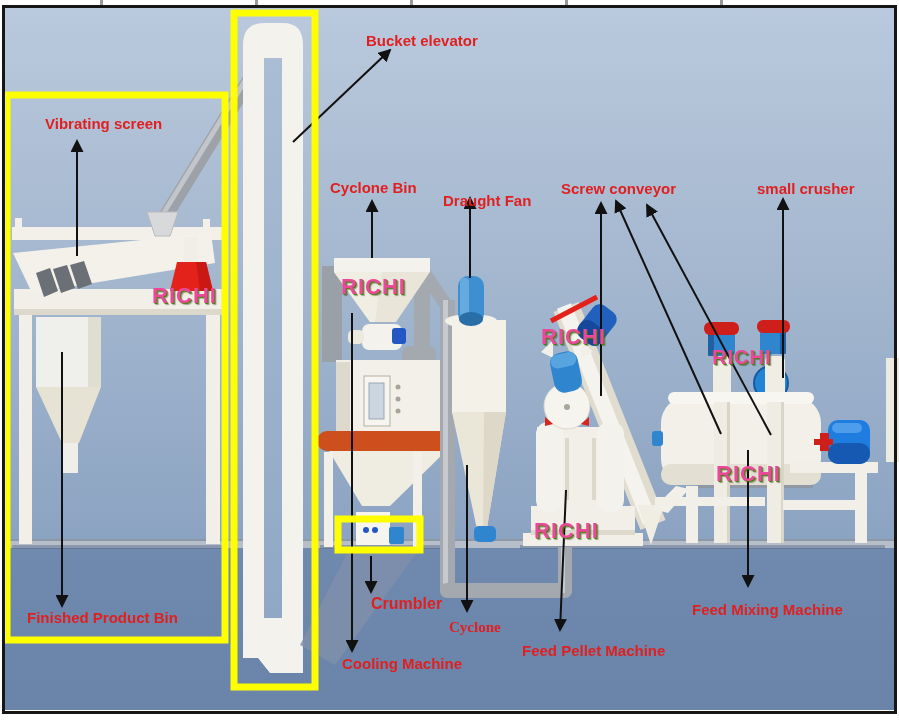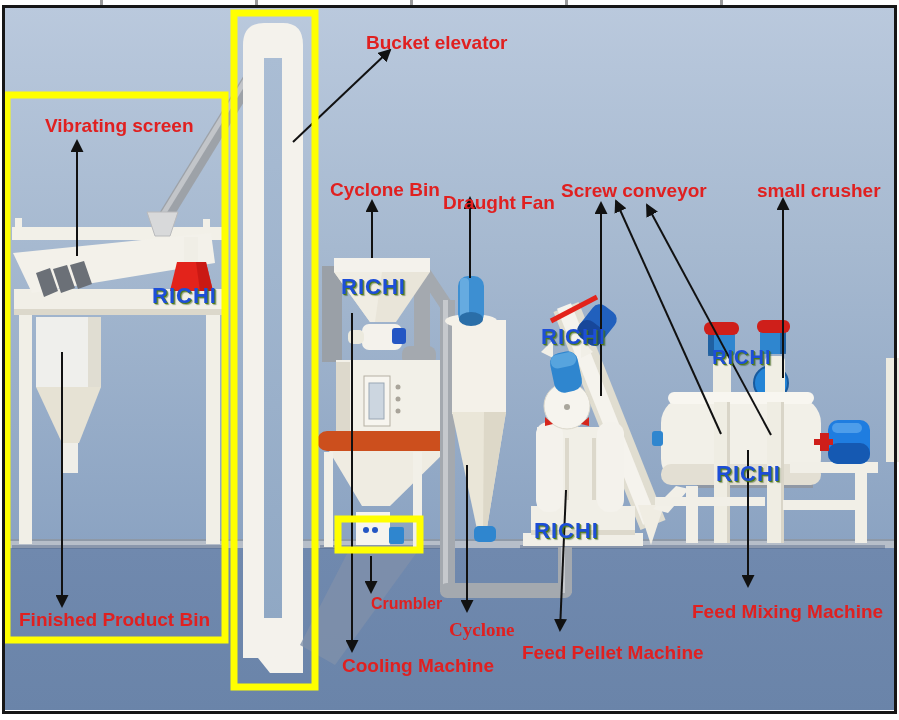--- a/index.html
+++ b/index.html
@@ -2,23 +2,23 @@
 <html><head>
 <meta charset="utf-8">
 <title>Feed Pellet Plant Diagram</title>
 <style>
   html,body{margin:0;padding:0;background:#ffffff;}
   .stage{position:relative;width:899px;height:720px;background:#ffffff;overflow:hidden;
          font-family:"Liberation Sans",sans-serif;}
   .frame{position:absolute;left:2px;top:5px;width:889px;height:701px;
          border:3px solid #161616;box-sizing:border-box;background:#a9bbd2;}
   .scene-svg{position:absolute;left:0;top:0;width:899px;height:720px;display:block;}
-  .lbl{position:absolute;color:#e02020;font-weight:bold;font-size:19px;line-height:1.05;
+  .lbl{position:absolute;color:#e02020;font-weight:bold;font-size:15px;line-height:1.05;
        white-space:nowrap;z-index:30;}
-  .richi{position:absolute;color:#1d4ed8;font-weight:bold;font-size:22px;letter-spacing:1px;
+  .richi{position:absolute;color:#ec4899;font-weight:bold;font-size:22px;letter-spacing:1px;
          line-height:1;white-space:nowrap;z-index:25;
          text-shadow:1px 1px 0 #4e7d15, 2px 2px 1px rgba(40,70,10,0.45);}
   .tick{position:absolute;top:0;width:3px;height:5px;background:#9a9a9a;}
 </style>
 </head>
 <body>
 
 <div class="stage">
 
   <div>
@@ -245,21 +245,21 @@
 
     <rect x="3.5" y="6.5" width="892" height="706" fill="none" stroke="#161616" stroke-width="3"></rect>
   </svg>
 
   <div class="lbl" style="left:45px;top:116px;">Vibrating screen</div>
   <div class="lbl" style="left:366px;top:33px;">Bucket elevator</div>
   <div class="lbl" style="left:330px;top:180px;">Cyclone Bin</div>
   <div class="lbl" style="left:443px;top:193px;text-align:right;">Draught Fan</div>
   <div class="lbl" style="left:561px;top:181px;">Screw conveyor</div>
   <div class="lbl" style="left:757px;top:181px;">small crusher</div>
-  <div class="lbl" style="left:19px;top:610px;">Finished Product Bin</div>
+  <div class="lbl" style="left:27px;top:610px;">Finished Product Bin</div>
   <div class="lbl" style="left:359px;top:596px;font-size:16px;margin-left:12px;">Crumbler</div>
   <div class="lbl" style="left:342px;top:656px;">Cooling Machine</div>
   <div class="lbl" style="left:449px;top:620px;font-family:Liberation Serif, serif;">Cyclone</div>
   <div class="lbl" style="left:522px;top:643px;">Feed Pellet Machine</div>
   <div class="lbl" style="left:692px;top:602px;">Feed Mixing Machine</div>
 
   <div class="richi" style="left:152px;top:285px;">RICHI</div>
   <div class="richi" style="left:341px;top:276px;">RICHI</div>
   <div class="richi" style="left:541px;top:326px;">RICHI</div>
   <div class="richi" style="left:712px;top:347px;font-size:20px;">RICHI</div>

